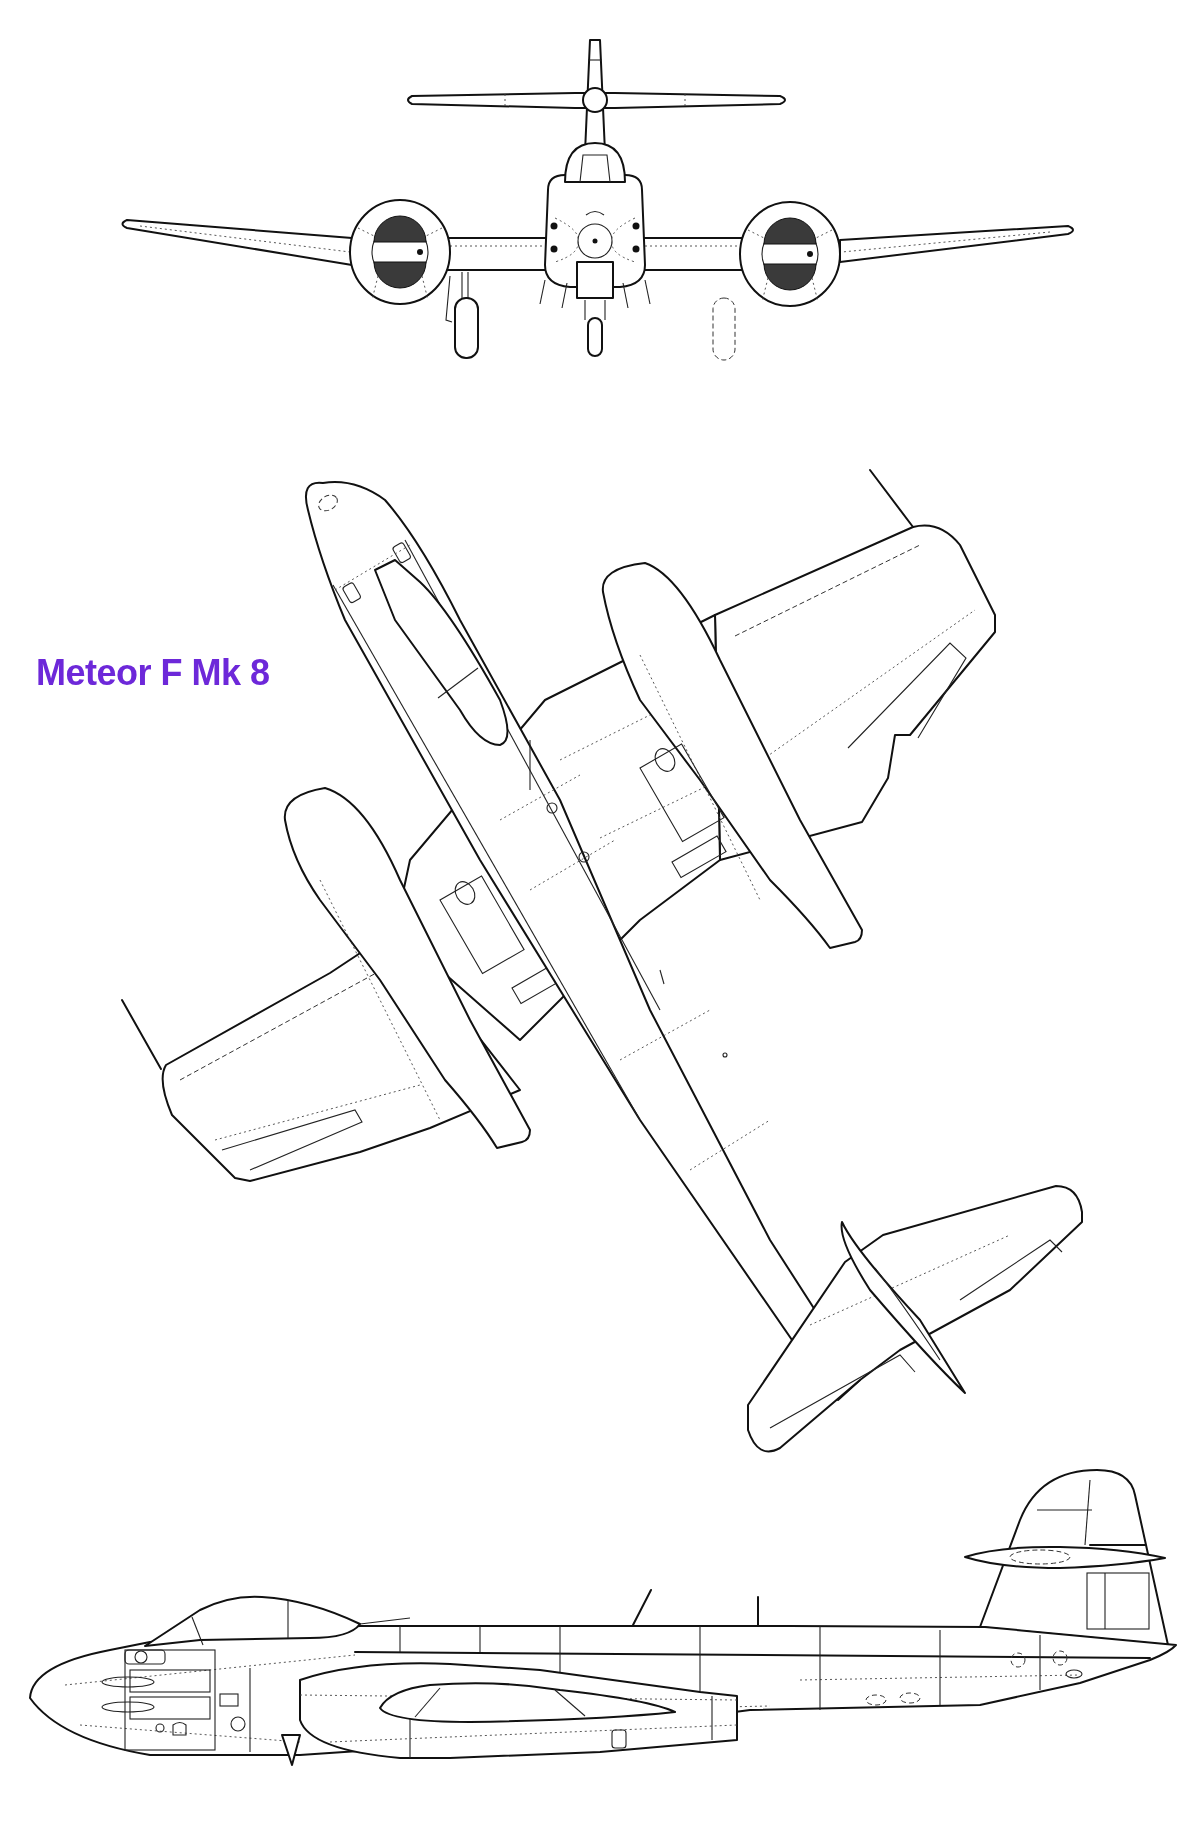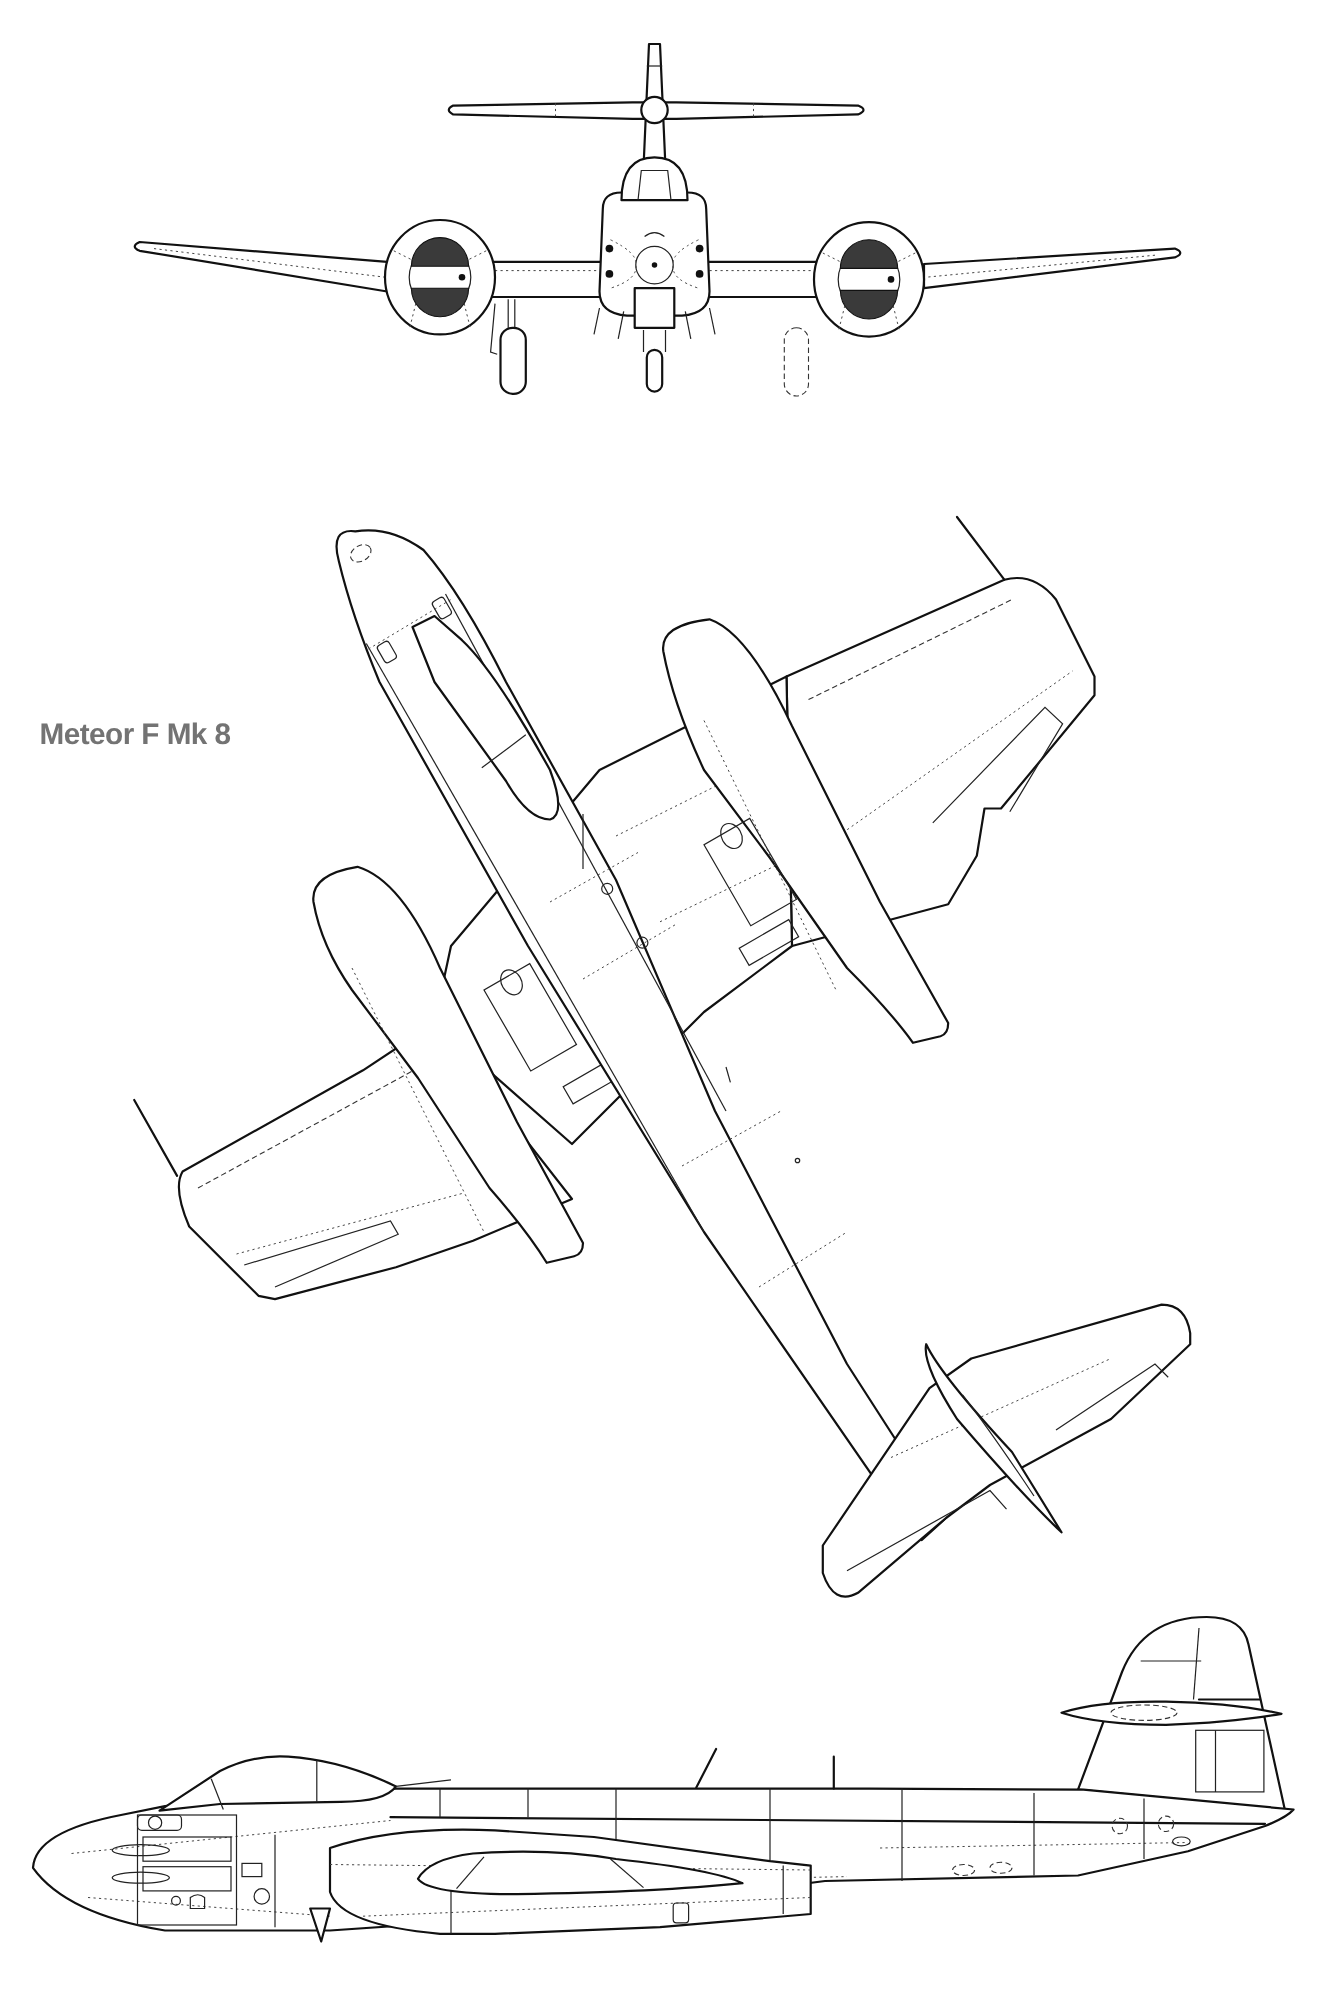--- a/index.html
+++ b/index.html
@@ -1,21 +1,21 @@
 <!DOCTYPE html>
 <html><head>
 <meta charset="utf-8">
 <style>
   html, body { margin: 0; padding: 0; background: #ffffff; }
   body { width: 1200px; height: 1827px; position: relative; overflow: hidden; font-family: "Liberation Sans", sans-serif; }
   #drawing { position: absolute; left: 0; top: 0; width: 1200px; height: 1827px; }
   .title {
     position: absolute; left: 36px; top: 652px;
     font-family: "Liberation Sans", sans-serif; font-weight: 700;
-    font-size: 27px; color: #737373; letter-spacing: -0.5px; white-space: nowrap;
+    font-size: 36px; color: #6d28d9; letter-spacing: -0.5px; white-space: nowrap;
   }
   .ln { fill: none; stroke: #111; stroke-width: 2; stroke-linejoin: round; stroke-linecap: round; }
   .lt { fill: none; stroke: #222; stroke-width: 1.1; }
   .ds { fill: none; stroke: #333; stroke-width: 1; stroke-dasharray: 5 3; }
   .dt { fill: none; stroke: #444; stroke-width: 0.9; stroke-dasharray: 2 3; }
   .wf { fill: #fff; stroke: #111; stroke-width: 2; stroke-linejoin: round; }
   .hatch { fill: #3a3a3a; stroke: #111; stroke-width: 1; }
   .blk { fill: #111; }
 </style>
 </head>

